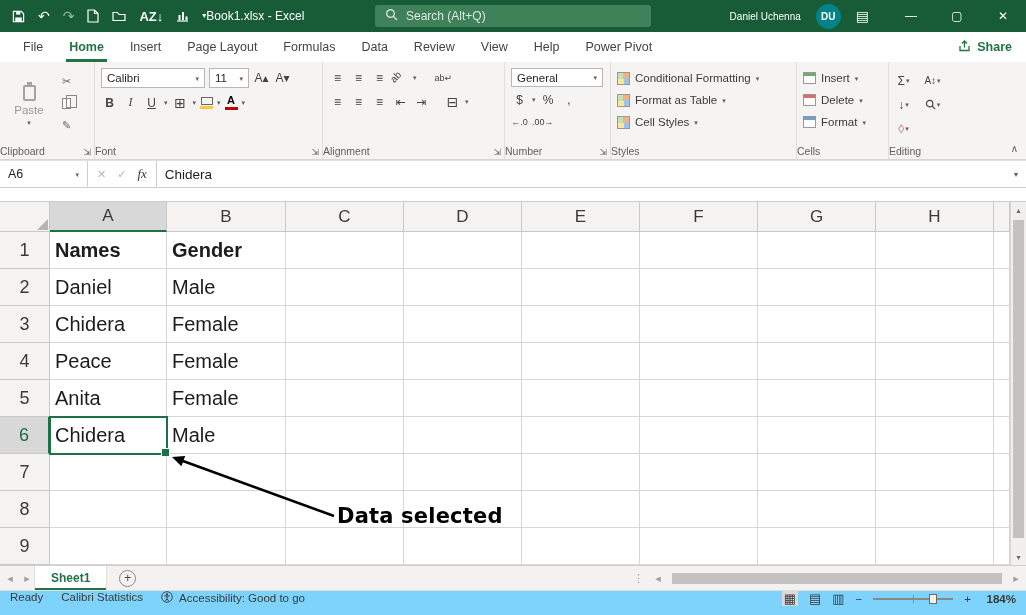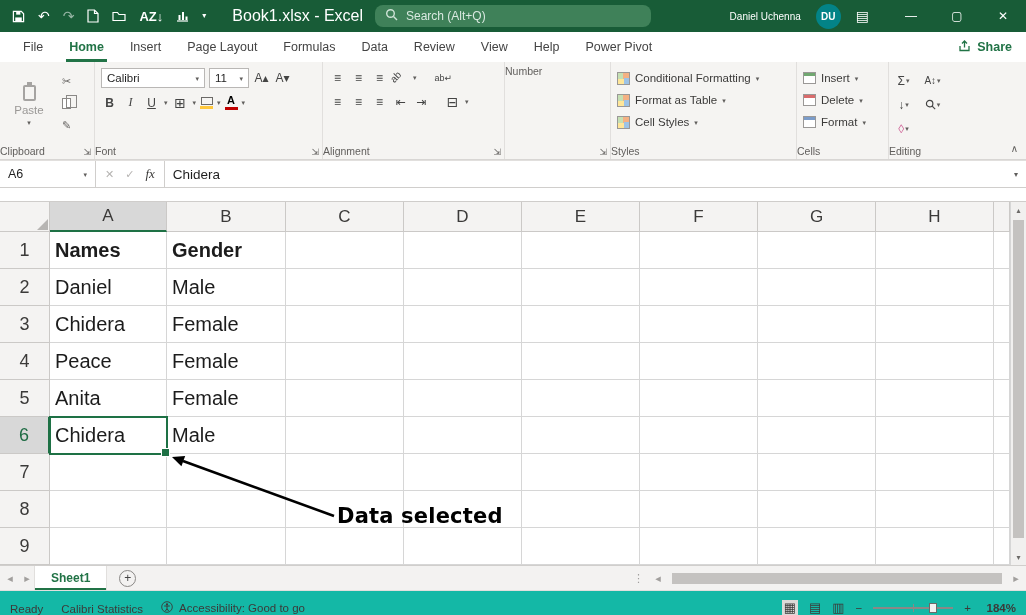--- a/index.html
+++ b/index.html
@@ -4,22 +4,22 @@
 <style>
   * { margin:0; padding:0; box-sizing:border-box; }
   html,body { width:1026px; height:615px; overflow:hidden; }
   body { font-family:"Liberation Sans","DejaVu Sans",sans-serif; position:relative; background:#fff; cursor:default; user-select:none; }
 
   
   .titlebar { height:32px; background:#185c37; display:flex; align-items:center; color:#fff; position:relative; }
   .qat { display:flex; align-items:center; gap:13px; padding-left:12px; }
   .qi { display:inline-flex; align-items:center; justify-content:center; color:#fff; font-size:14px; line-height:1; }
   .dim { opacity:.55; }
-  .title-text { font-size:16px; margin-left:26px; white-space:nowrap; }
-  .search { position:absolute; left:50%; top:5px; transform:translateX(-50%); width:276px; height:22px; background:#3f8159; border-radius:8px; display:flex; align-items:center; gap:8px; padding-left:10px; color:#d9e9e0; font-size:12px; }
+  .title-text { font-size:12px; white-space:nowrap; }
+  .search { position:absolute; left:50%; top:5px; transform:translateX(-50%); width:276px; height:22px; background:#3f8159; border-radius:3px; display:flex; align-items:center; gap:8px; padding-left:10px; color:#d9e9e0; font-size:12px; }
   .tb-right { margin-left:auto; display:flex; align-items:center; gap:15px; }
   .user-name { font-size:10px; }
   .avatar { width:25px; height:25px; border-radius:50%; background:#038387; display:flex; align-items:center; justify-content:center; font-size:10px; font-weight:700; color:#fff; }
   .orgic { font-size:14px; }
   .winbtns { display:flex; height:32px; margin-left:4px; }
   .wbtn { width:46px; display:flex; align-items:center; justify-content:center; font-size:12px; }
 
   
   .menubar { height:30px; background:#fff; display:flex; align-items:center; padding-left:10px; font-size:12.5px; color:#444; }
   .mtab { padding:0 13px; height:30px; display:flex; align-items:center; position:relative; }
@@ -57,21 +57,21 @@
   .style-chip { width:13px; height:13px; border:1px solid #9a9896; background:conic-gradient(#f4b183 0 25%, #9dc3e6 0 50%, #ffe699 0 75%, #c5e0b4 0); flex:0 0 auto; }
   .cells-chip { width:13px; height:12px; border:1px solid #9a9896; flex:0 0 auto; }
   .chip-green { background:linear-gradient(180deg,#71a871 0 30%,#fff 30%); }
   .chip-red { background:linear-gradient(180deg,#d96c6c 0 30%,#fff 30%); }
   .chip-blue { background:linear-gradient(180deg,#7b9cc9 0 30%,#fff 30%); }
   .egrid { display:grid; grid-template-columns:auto auto; gap:5px 12px; align-content:start; padding-top:3px; }
   .ribbon-collapse { position:absolute; right:8px; bottom:5px; font-size:10px; color:#605e5c; }
 
   
   .fbar { height:28px; background:#fff; border-top:1px solid #e1dfdd; border-bottom:1px solid #d0cecc; display:flex; align-items:center; }
-  .namebox { width:96px; height:100%; display:flex; align-items:center; justify-content:space-between; padding:0 8px; border-right:1px solid #d0cecc; font-size:12.5px; color:#1f1f1f; }
+  .namebox { width:88px; height:100%; display:flex; align-items:center; justify-content:space-between; padding:0 8px; border-right:1px solid #d0cecc; font-size:12.5px; color:#1f1f1f; }
   .fxicons { display:flex; align-items:center; gap:11px; padding:0 9px; border-right:1px solid #d0cecc; height:100%; }
   .dim2 { color:#b5b3b1; font-size:11px; }
   .fx { font-family:"Liberation Serif",serif; font-style:italic; font-size:13px; color:#3b3a39; }
   .fcontent { flex:1; padding-left:8px; font-size:13.5px; color:#1f1f1f; }
   .fexpand { padding:0 8px; color:#605e5c; font-size:8px; }
   .gapstrip { height:14px; background:#fff; border-bottom:1px solid #cfcdcb; }
 
   
   .sheetwrap { position:relative; height:363px; background:#fff; }
   #grid { display:grid; grid-template-columns:50px 117px 119px repeat(6,118px) 16px; grid-template-rows:30px repeat(9,37px); width:1010px; }
@@ -95,21 +95,21 @@
   .tnav { width:20px; text-align:center; color:#a19f9d; font-size:11px; }
   .sheettab { height:100%; padding:0 16px; display:flex; align-items:center; background:#fff; border-left:1px solid #e1dfdd; border-right:1px solid #e1dfdd; position:relative; color:#217346; font-weight:700; margin-left:34px; }
   .sheettab::after { content:''; position:absolute; left:0; right:0; bottom:0; height:2px; background:#217346; }
   .addsheet { width:17px; height:17px; border:1px solid #8a8886; border-radius:50%; display:flex; align-items:center; justify-content:center; font-size:12px; color:#444; margin-left:12px; }
   .dots { margin-left:auto; color:#a19f9d; font-size:11px; padding:0 4px; }
   .hscroll { display:flex; align-items:center; width:378px; height:100%; }
   .htrack { flex:1; height:100%; position:relative; }
   .hthumb { position:absolute; left:4px; top:7px; height:11px; width:330px; background:#c4c2c0; }
 
   
-  .statusbar { height:25px; background:#14b8a6; border-top:1px solid #e1dfdd; display:flex; align-items:flex-end; font-size:11.5px; color:#3b3a39; padding:0 10px; gap:18px; }
+  .statusbar { height:25px; background:#7dd3fc; border-top:1px solid #e1dfdd; display:flex; align-items:flex-start; font-size:11.5px; color:#3b3a39; padding:0 10px; gap:18px; }
   .accwrap { display:flex; align-items:center; gap:6px; }
   .sb-right { margin-left:auto; display:flex; align-items:center; gap:11px; }
   .viewic { font-size:13px; color:#3b3a39; }
   .viewic.activeview { background:#dcdad8; padding:0 2px; }
   .ztrack { width:80px; height:2px; background:#8a8886; position:relative; }
   .ztick { position:absolute; left:50%; top:-3px; width:1px; height:8px; background:#8a8886; }
   .zthumb { position:absolute; left:56px; top:-4px; width:8px; height:10px; background:#f3f2f1; border:1px solid #6b6967; }
   .zoomlabel { min-width:34px; text-align:right; font-weight:600; }
 
   
@@ -276,20 +276,38 @@
         </div>
       </div>
     </div>
     <div class="rlabel">
         <span>Alignment</span>
       </div>
     <span class="launcher">⇲</span>
   </div>
 
   <div class="rgroup" style="width:106px">
+    <div class="rbody">
+      <div class="rcol" style="width:100%;gap:3px;">
+        <div class="selbox" style="width:92px;height:19px;">
+            <span>General</span>
+            <span class="car">▾</span>
+          </div>
+        <div class="rrow">
+          <span class="ib">$</span>
+          <span class="car">▾</span>
+          <span class="ib">%</span>
+          <span class="ib">,</span>
+        </div>
+        <div class="rrow">
+          <span class="ib smalltxt">←.0</span>
+          <span class="ib smalltxt">.00→</span>
+        </div>
+      </div>
+    </div>
     <div class="rlabel">
         <span>Number</span>
       </div>
     <span class="launcher">⇲</span>
   </div>
 
   <div class="rgroup" style="width:186px">
     <div class="rbody">
       <div class="rcol" style="gap:2px;">
         <div class="srow">

